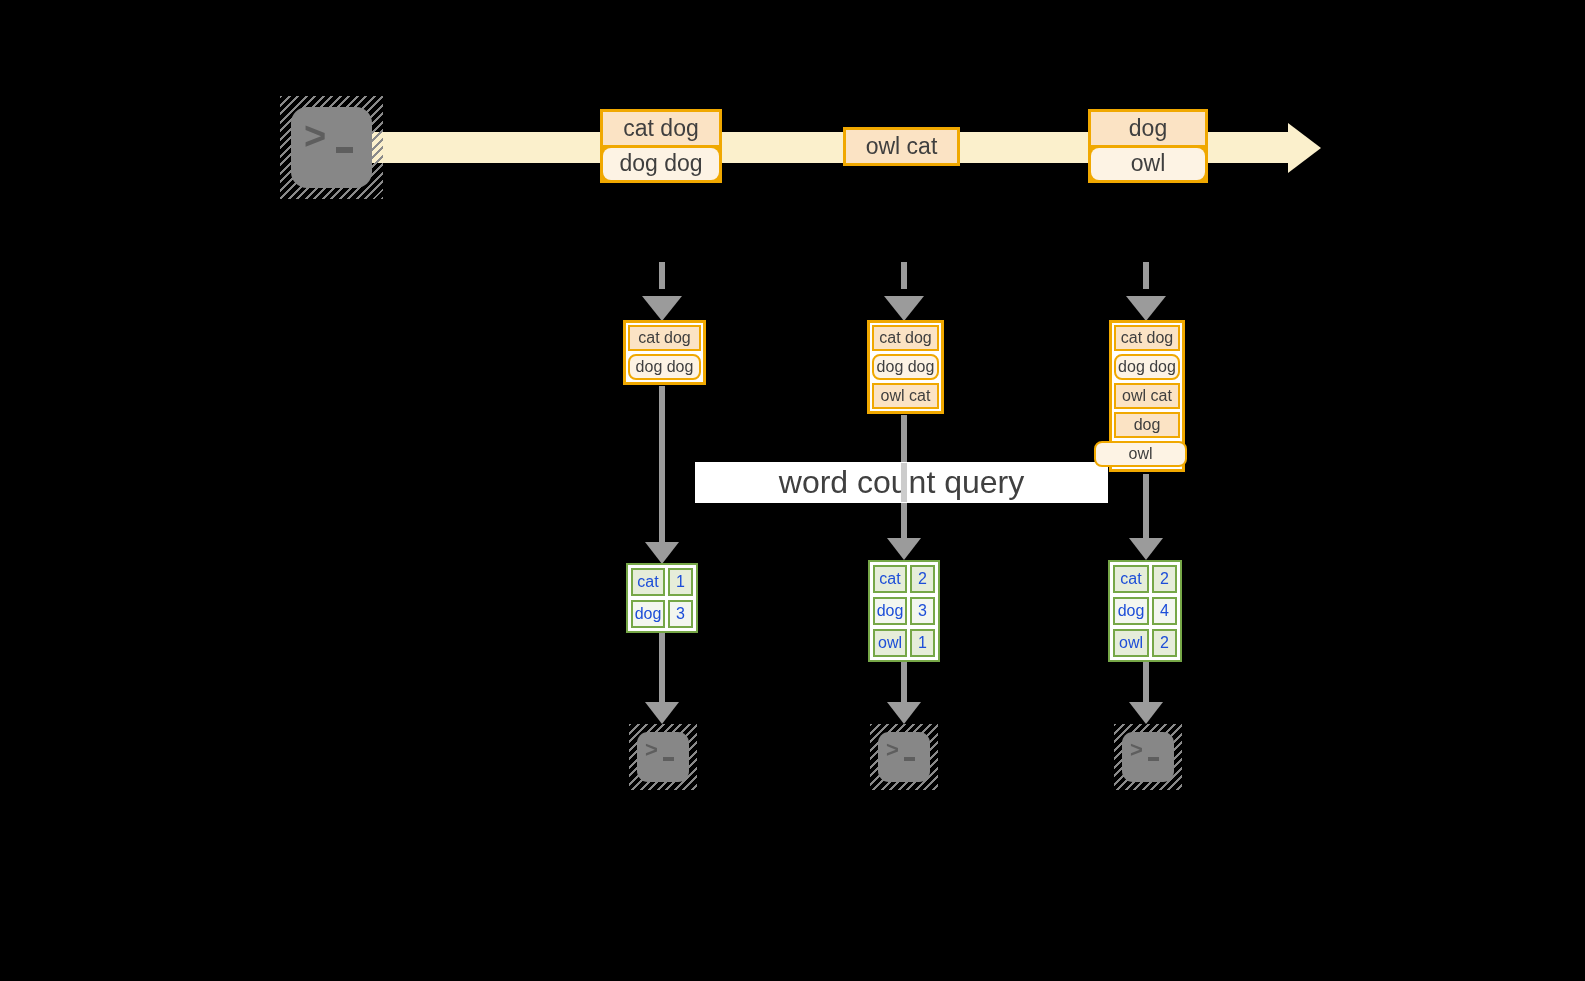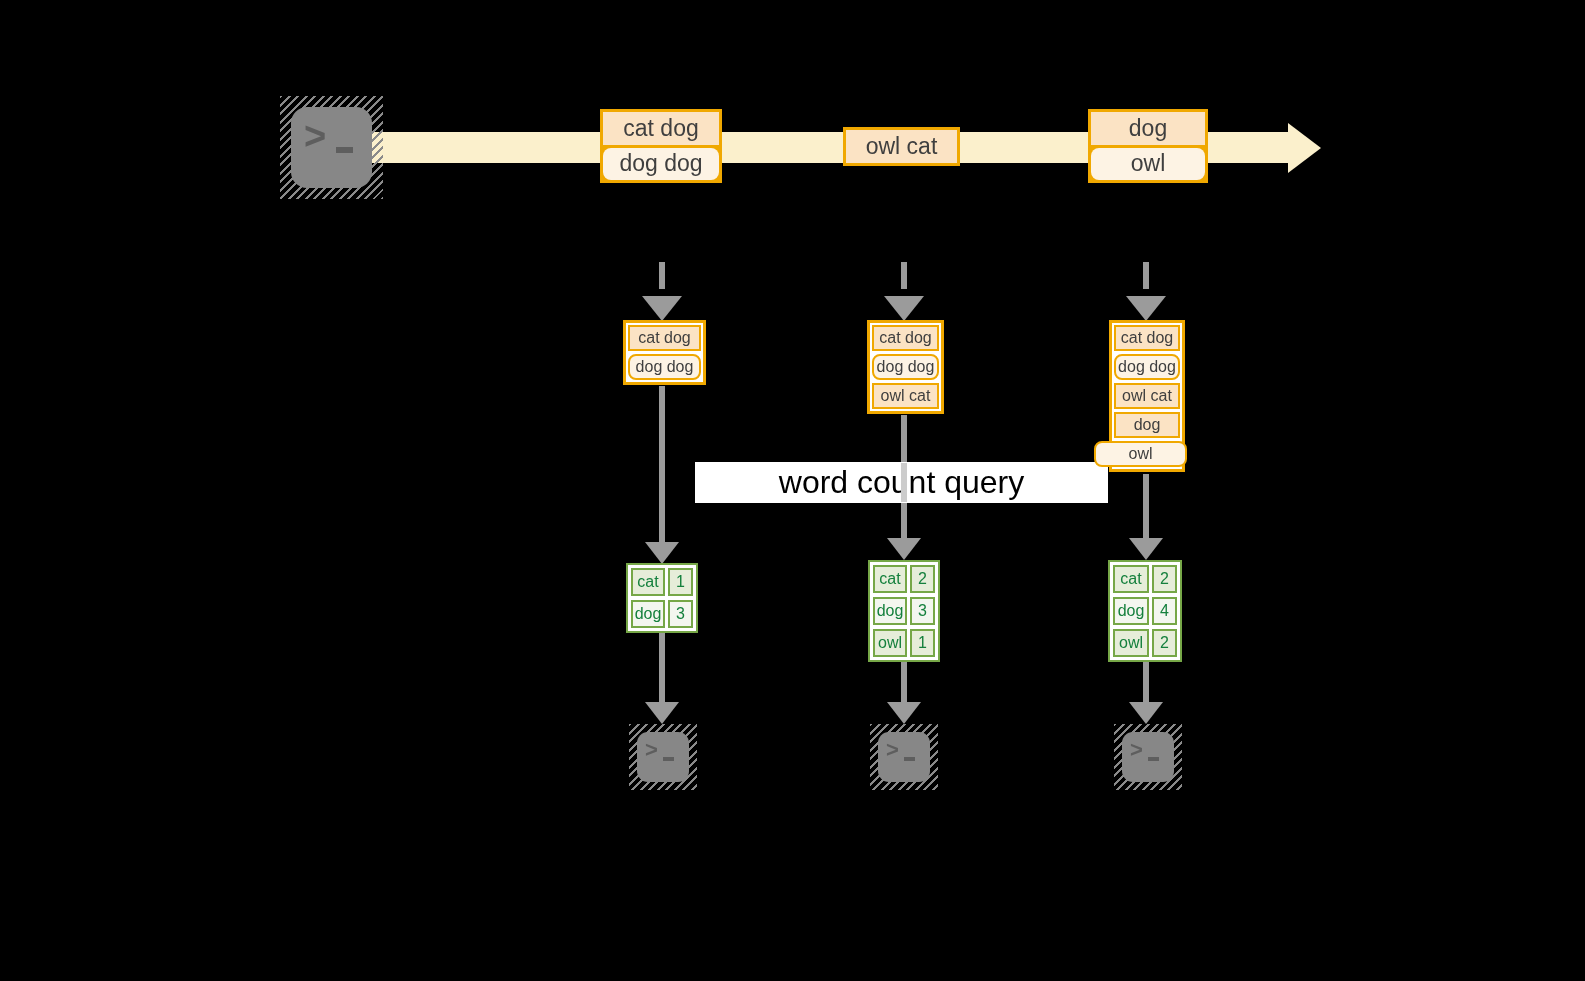--- a/index.html
+++ b/index.html
@@ -34,29 +34,29 @@
 
   
   .stack{position:absolute;border:3px solid #F0A800;background:#fff;padding:2px;
          display:flex;flex-direction:column;gap:3px;box-sizing:content-box;}
   .stk-row{border:2px solid #F0A800;height:22px;display:flex;align-items:center;
            justify-content:center;font-size:16px;color:#3f3f3f;}
   .stk-row.wide{margin-left:-20px;margin-right:-7px;}
 
   
   .qlabel{position:absolute;left:695px;top:462px;width:413px;height:41px;background:#FFFFFF;
-          display:flex;align-items:center;justify-content:center;font-size:32px;color:#000000;}
+          display:flex;align-items:center;justify-content:center;font-size:32px;color:#404040;}
   .qlabel-line{position:absolute;left:901px;top:463px;width:6px;height:39px;background:#cccccc;}
 
   
   .ctable{position:absolute;border:2px solid #76A747;background:#fff;padding:3px;
           display:flex;flex-direction:column;gap:4px;}
   .ct-row{display:flex;gap:3px;}
   .ct-cell{border:2px solid #76A747;height:24px;display:flex;align-items:center;
-           justify-content:center;font-size:16px;color:#15803d;}
+           justify-content:center;font-size:16px;color:#1d4ed8;}
   .ct-name{flex:1;}
   .ct-val{width:21px;}
   .gdark{background:#E6EDD9;}
   .glight{background:#F3F6EF;}
 
   .arrows{position:absolute;left:0;top:0;pointer-events:none;}
 </style>
 </head>
 <body>
 

